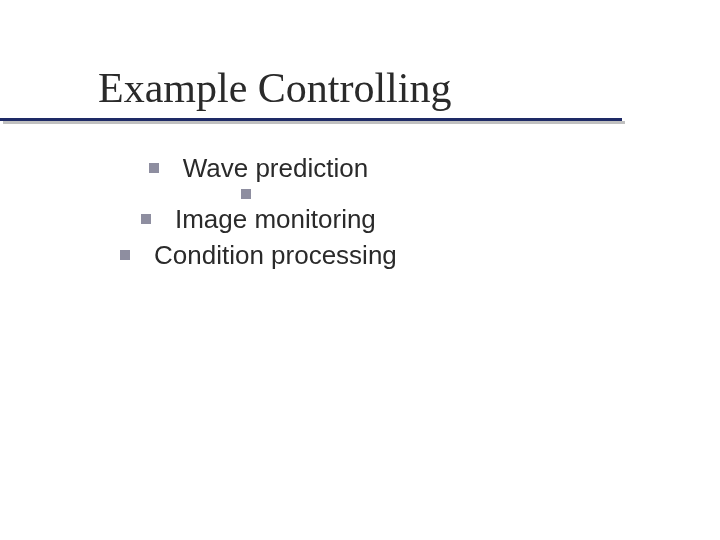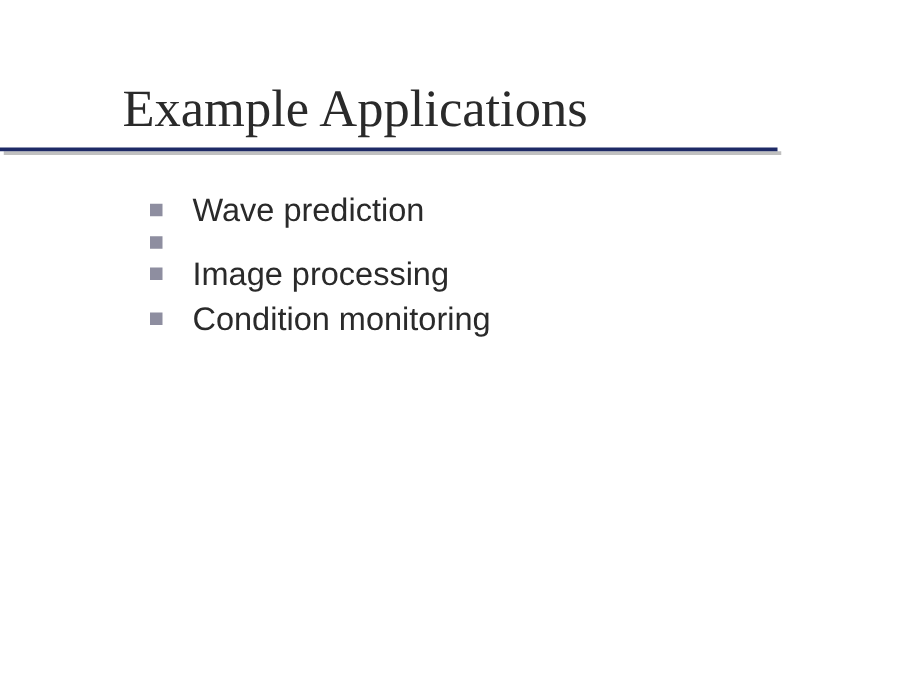--- a/index.html
+++ b/index.html
@@ -57,59 +57,60 @@
   }
   .bullets {
     position: absolute;
     left: 120px;
     top: 152px;
   }
   .bullet-row {
     display: flex;
     align-items: center;
     margin-bottom: 4px;
+    justify-content: center;
   }
   .bullet-icon {
     width: 10px;
     height: 10px;
     background: #8e8ea0;
     margin-right: 24px;
     flex: 0 0 auto;
   }
   .bullet-text {
     font-size: 26px;
     line-height: 1.25;
     color: #2a2a2a;
   }
 </style>
 </head>
 <body>
 
 <div class="slide">
 
   <div class="title-block">
-    <h1 class="title">Example Applications</h1>
+    <h1 class="title">Example Controlling</h1>
   </div>
 
   <div class="rule-wrap">
     <div class="rule-shadow"></div>
     <div class="rule-main"></div>
   </div>
 
   <div class="bullets">
     <div class="bullet-row">
       <span class="bullet-icon"></span>
       <span class="bullet-text">Wave prediction</span>
     </div>
     <div class="bullet-row">
       <span class="bullet-icon"></span>
     </div>
     <div class="bullet-row">
       <span class="bullet-icon"></span>
-      <span class="bullet-text">Image processing</span>
+      <span class="bullet-text">Image monitoring</span>
     </div>
     <div class="bullet-row">
       <span class="bullet-icon"></span>
-      <span class="bullet-text">Condition monitoring</span>
+      <span class="bullet-text">Condition processing</span>
     </div>
   </div>
 
 </div>
 
 </body></html>

